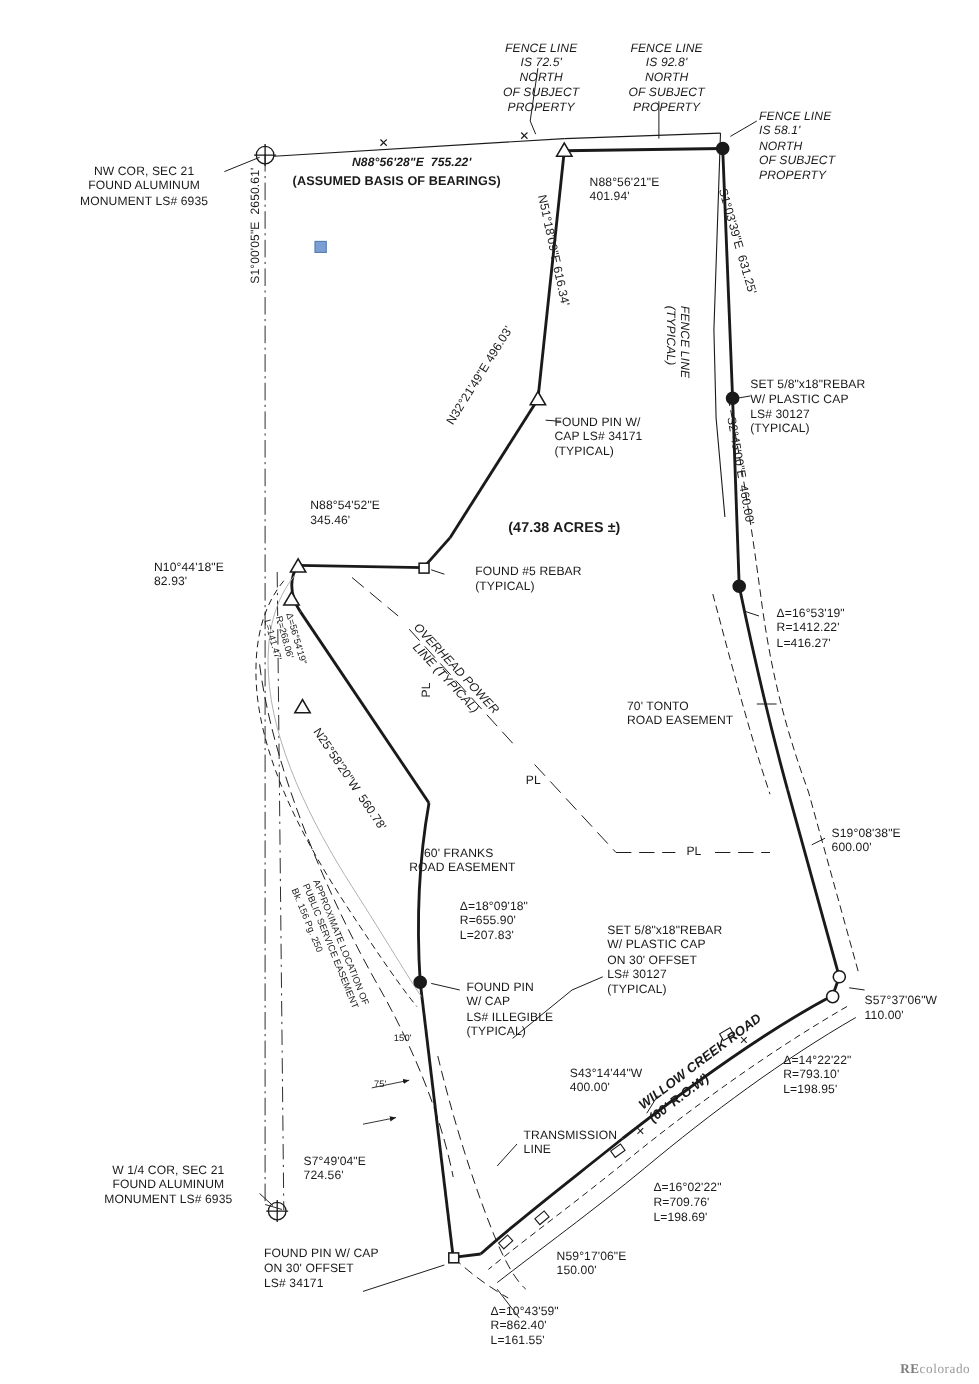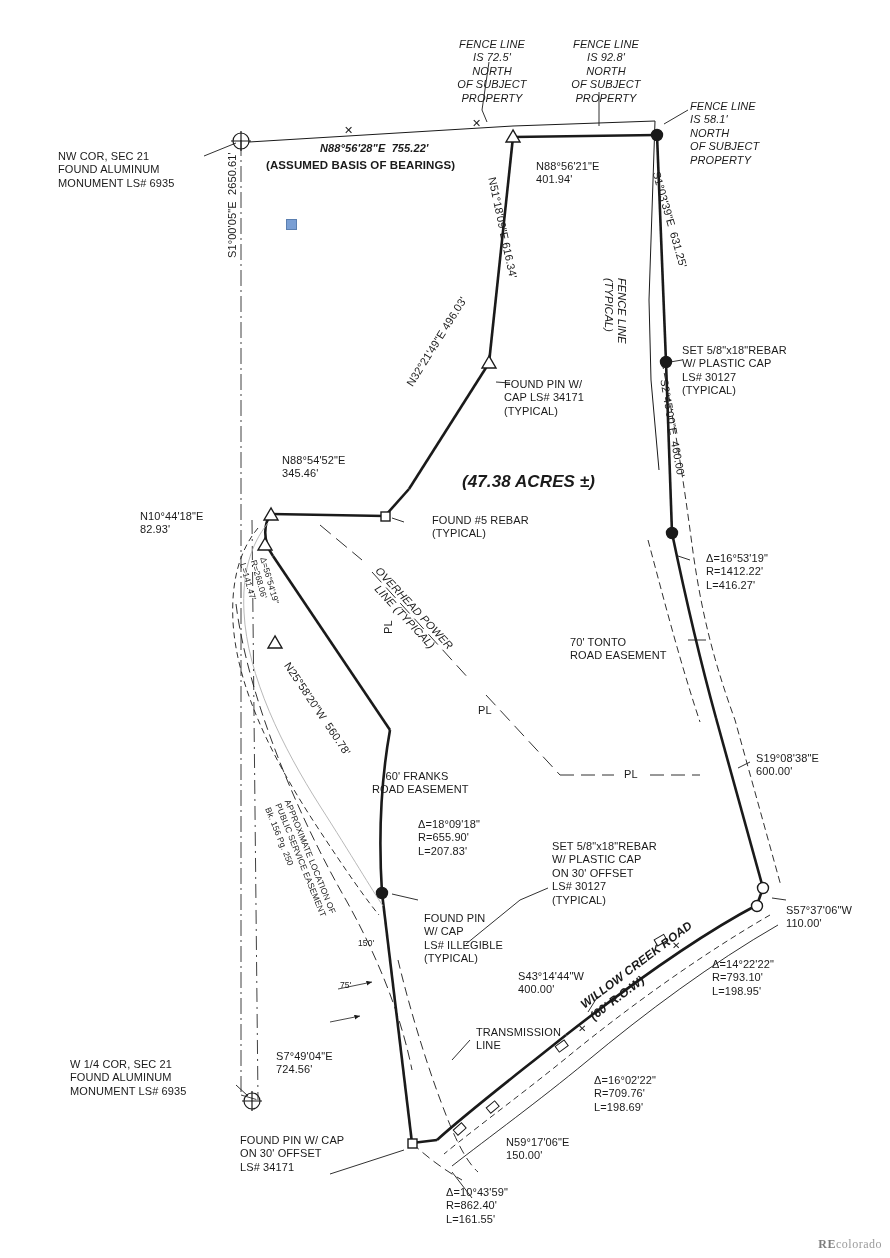--- a/index.html
+++ b/index.html
@@ -29,25 +29,24 @@
     font-family: "Liberation Sans", sans-serif;
     font-size: 11px;
     line-height: 1.22;
     color: #1a1a1a;
     white-space: pre;
     letter-spacing: 0.1px;
   }
   .lbl.italic { font-style: italic; }
   .lbl.bold { font-weight: bold; }
   .lbl.c { text-align: center; }
-  .lbl.r { text-align: left; }
+  .lbl.r { text-align: center; }
   .lbl.acreage {
-    font-size: 17px;
+    font-size: 13px;
     font-weight: bold;
-    font-style: italic;
     text-align: center;
   }
   .lbl.basis {
     font-size: 11.5px;
     font-weight: bold;
   }
   .lbl.tiny { font-size: 8.5px; }
   .watermark {
     position: absolute;
     right: 8px;
@@ -319,21 +318,21 @@
   <div class="lbl tiny" style="left:292px; top:798px; transform:rotate(68deg); transform-origin:0 0;">APPROXIMATE LOCATION OF
 PUBLIC SERVICE EASEMENT
 Bk. 156 Pg. 250</div>
 
   <div class="lbl" style="left:552px; top:840px;">SET 5/8"x18"REBAR
 W/ PLASTIC CAP
 ON 30' OFFSET
 LS# 30127
 (TYPICAL)</div>
 
-  <div class="lbl" style="left:424px; top:912px;">FOUND PIN
+  <div class="lbl" style="left:424px; top:892px;">FOUND PIN
 W/ CAP
 LS# ILLEGIBLE
 (TYPICAL)</div>
 
   <div class="lbl" style="left:786px; top:904px;">S57°37'06"W
 110.00'</div>
 
   <div class="lbl" style="left:712px; top:958px;">Δ=14°22'22"
 R=793.10'
 L=198.95'</div>

